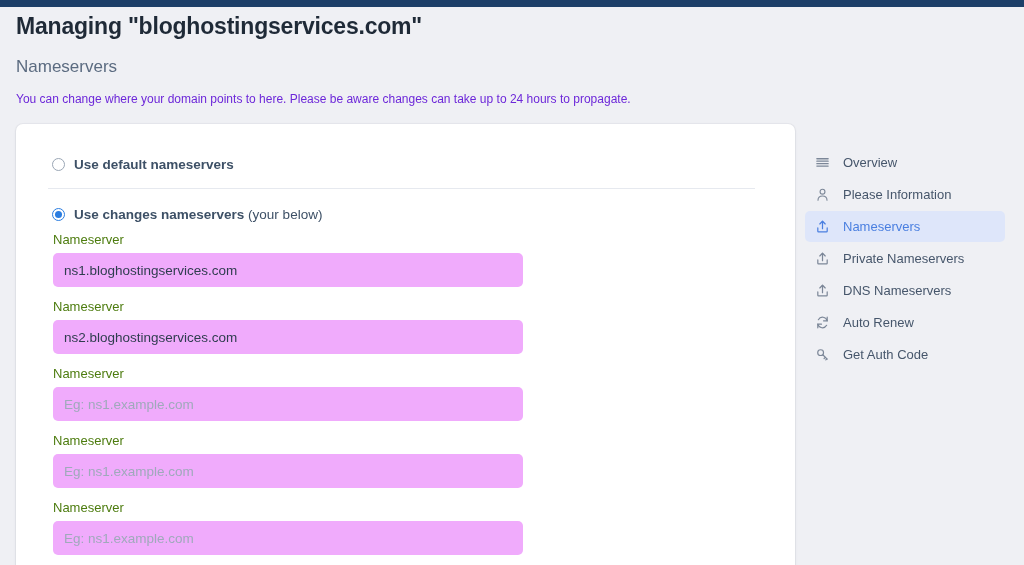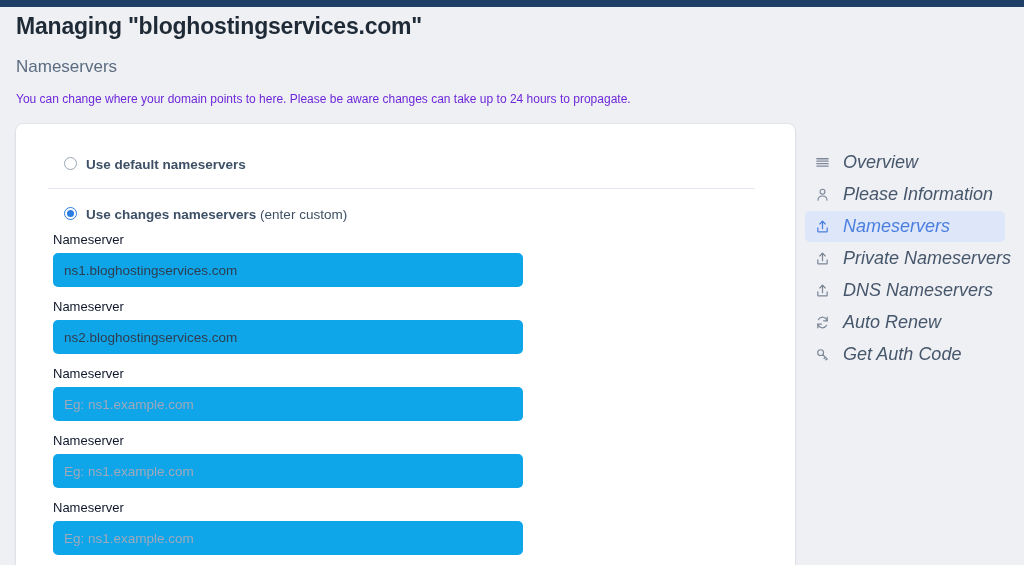--- a/index.html
+++ b/index.html
@@ -50,22 +50,22 @@
     left: 16px; top: 117px;
     width: 779px; height: 460px;
     background: #ffffff;
     border-radius: 7px;
     box-shadow: 0 1px 3px rgba(40,55,80,0.10), 0 0 0 1px rgba(40,55,80,0.04);
     overflow: hidden;
   }
 
   .radio-row {
     position: absolute;
-    display: flex; align-items: flex-start;
-    left: 48px;
+    display: flex; align-items: center;
+    left: 36px;
   }
   #radio-default-row { top: 33px; }
   #radio-custom-row  { top: 83px; }
 
   .radio {
     width: 13px; height: 13px;
     border-radius: 50%;
     flex: 0 0 13px;
     margin-right: 9px;
     background: #ffffff;
@@ -107,29 +107,29 @@
 
   
   #fields {
     position: absolute;
     left: 37px; top: 108px;
     width: 700px;
   }
   .field-group { margin-bottom: 12px; }
   .field-label {
     font-size: 13px;
-    color: #0f172a;
+    color: #4d7c0f;
     margin-bottom: 6px;
     white-space: nowrap;
   }
   .field-input {
     display: block;
     width: 470px;
     height: 34px;
-    background: #0ea5e9;
+    background: #f0abfc;
     border: none;
     border-radius: 5px;
     padding: 0 11px;
     font-family: "Liberation Sans", sans-serif;
     font-size: 13.5px;
     color: #2f3d4f;
     outline: none;
   }
   .field-input::placeholder {
     color: #9fa9bb;
@@ -156,24 +156,23 @@
   .nav-icon {
     width: 17px; height: 17px;
     flex: 0 0 17px;
     margin-right: 12px;
     display: flex; align-items: center; justify-content: center;
     color: #7c8798;
   }
   .nav-item.active .nav-icon { color: #4a7fe0; }
   .nav-icon svg { display: block; }
   .nav-label {
-    font-size: 18px;
+    font-size: 13px;
     color: #46566b;
     white-space: nowrap;
-    font-style: italic;
   }
   .nav-item.active .nav-label { color: #4a7fe0; }
 </style>
 </head>
 <body>
 
 <div id="topbar"></div>
 
 <div id="page">
 
@@ -185,21 +184,21 @@
 
     <div class="radio-row" id="radio-default-row">
       <span class="radio off"></span>
       <span class="radio-label"><span>Use default nameservers</span></span>
     </div>
 
     <div id="card-divider"></div>
 
     <div class="radio-row" id="radio-custom-row">
       <span class="radio on"></span>
-      <span class="radio-label"><span>Use changes nameservers</span><span class="sub"> (enter custom)</span></span>
+      <span class="radio-label"><span>Use changes nameservers</span><span class="sub"> (your below)</span></span>
     </div>
 
     <div id="fields">
 
       <div class="field-group">
         <div class="field-label">Nameserver</div>
         <input class="field-input" type="text" placeholder="Eg: ns1.example.com" value="ns1.bloghostingservices.com" style="">
       </div>
 
       <div class="field-group">

